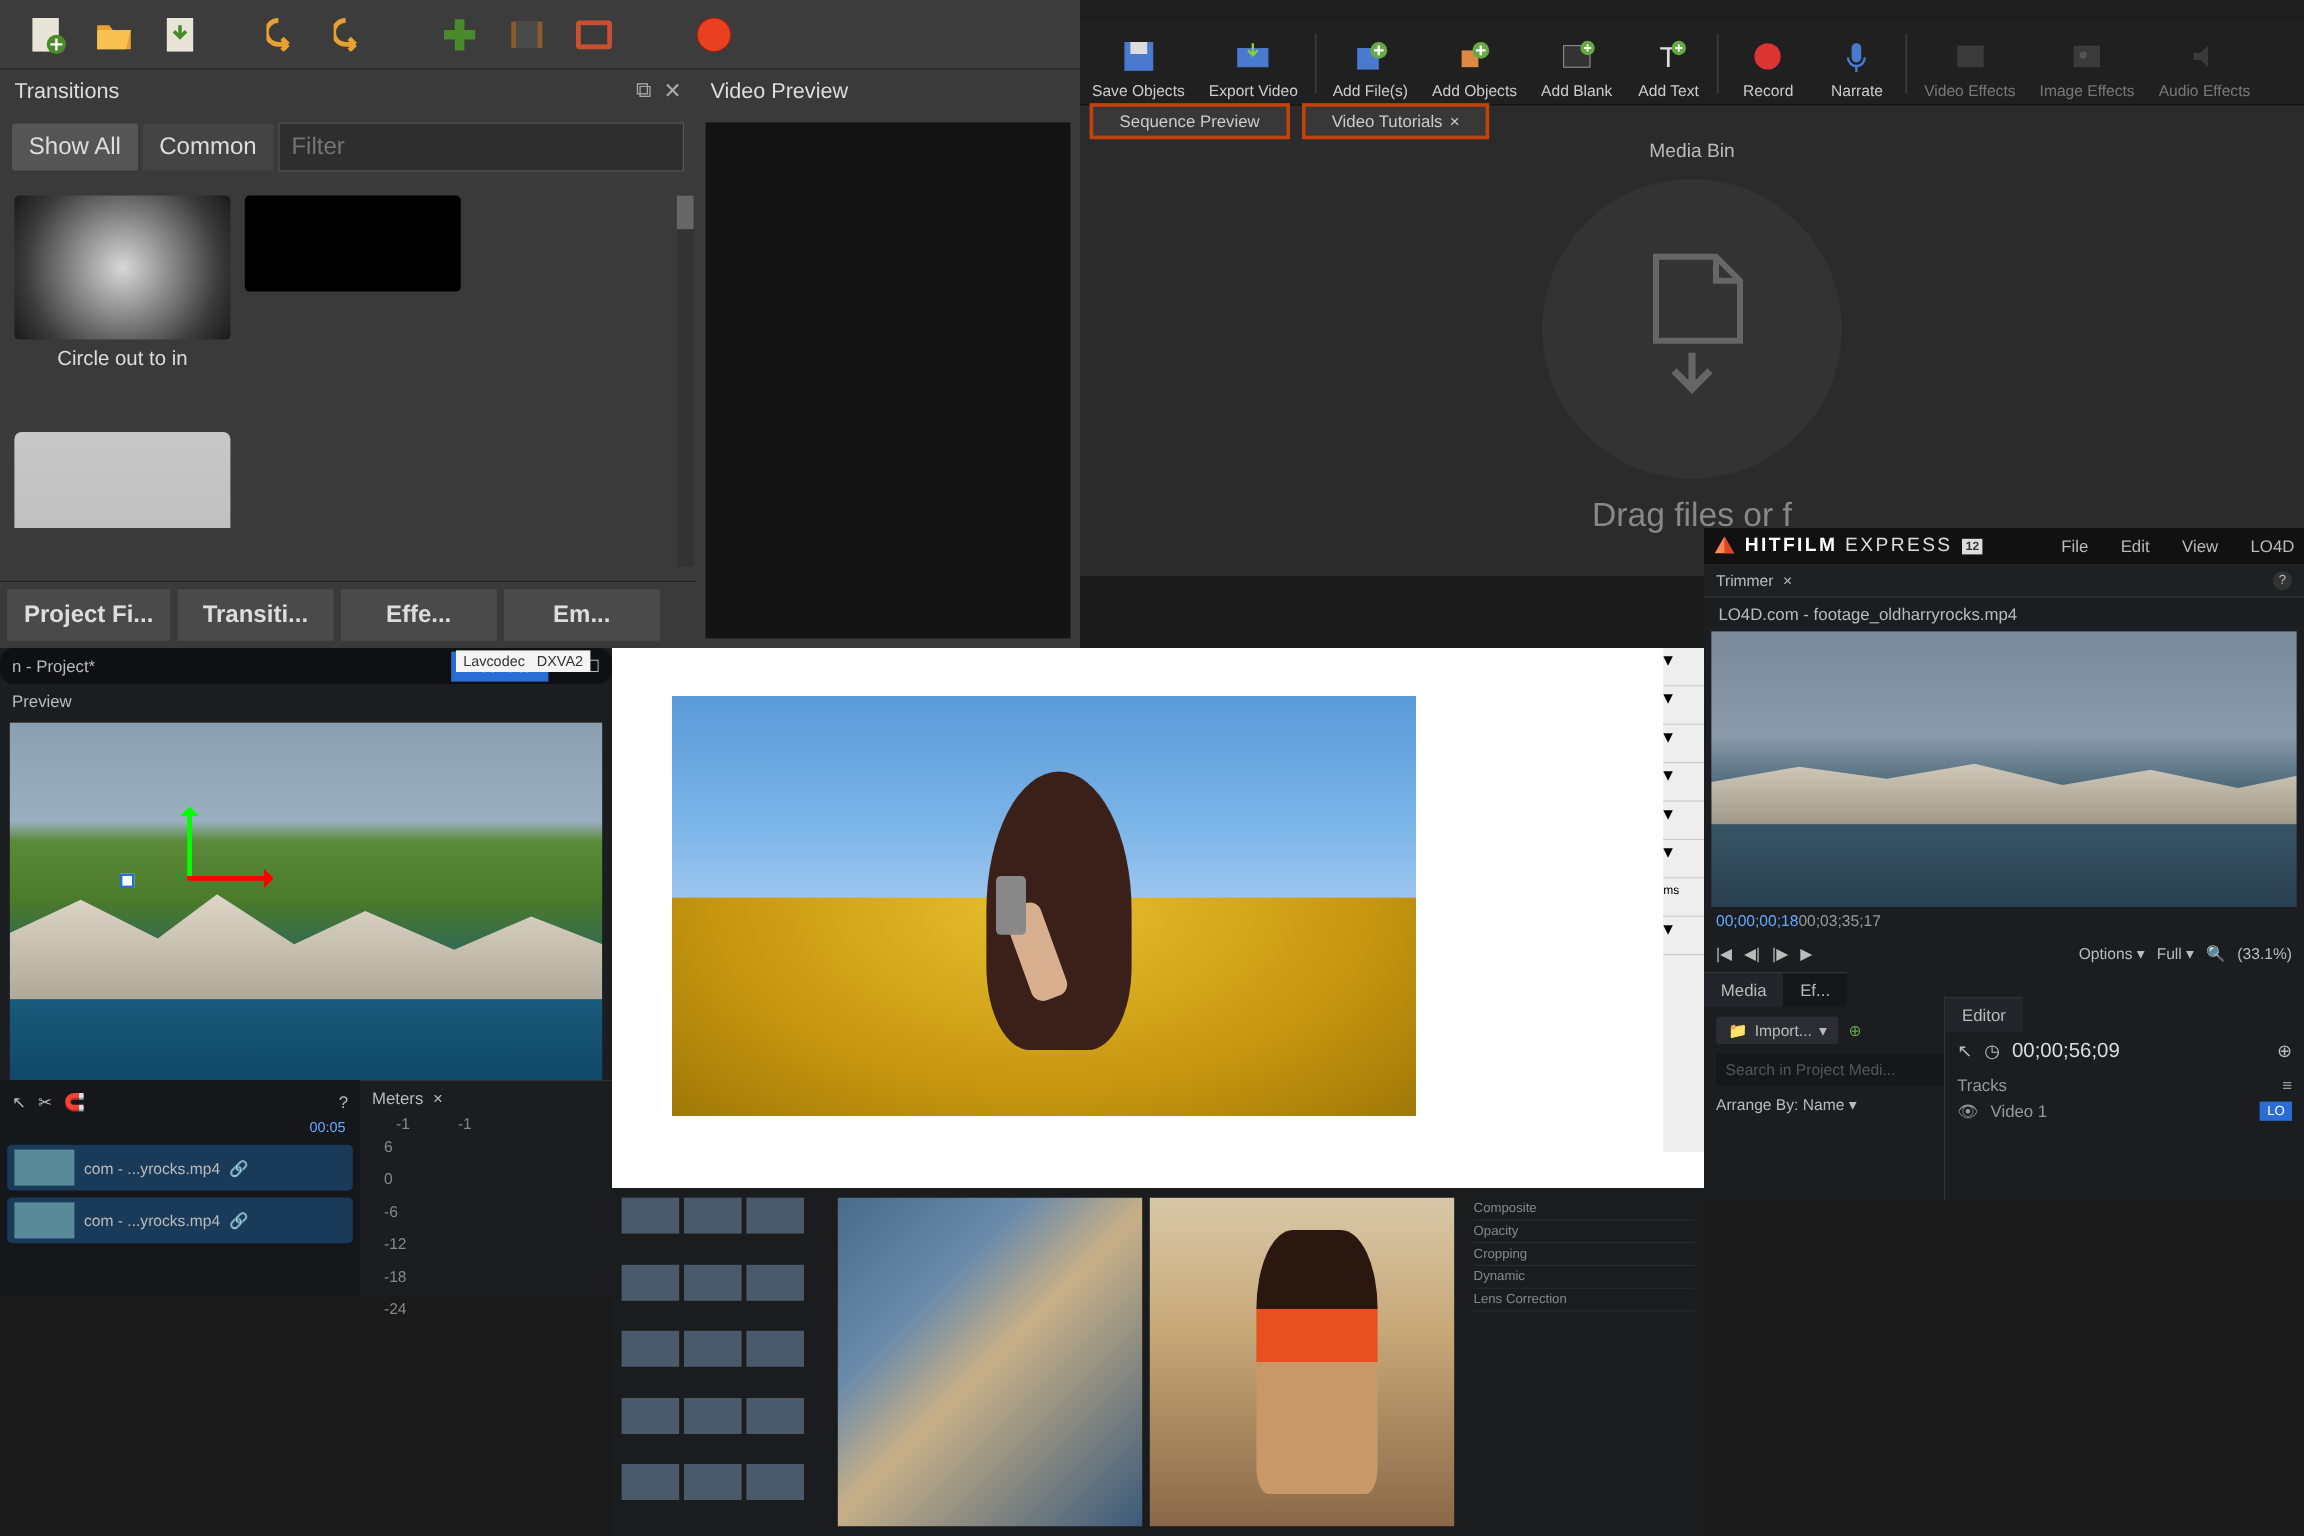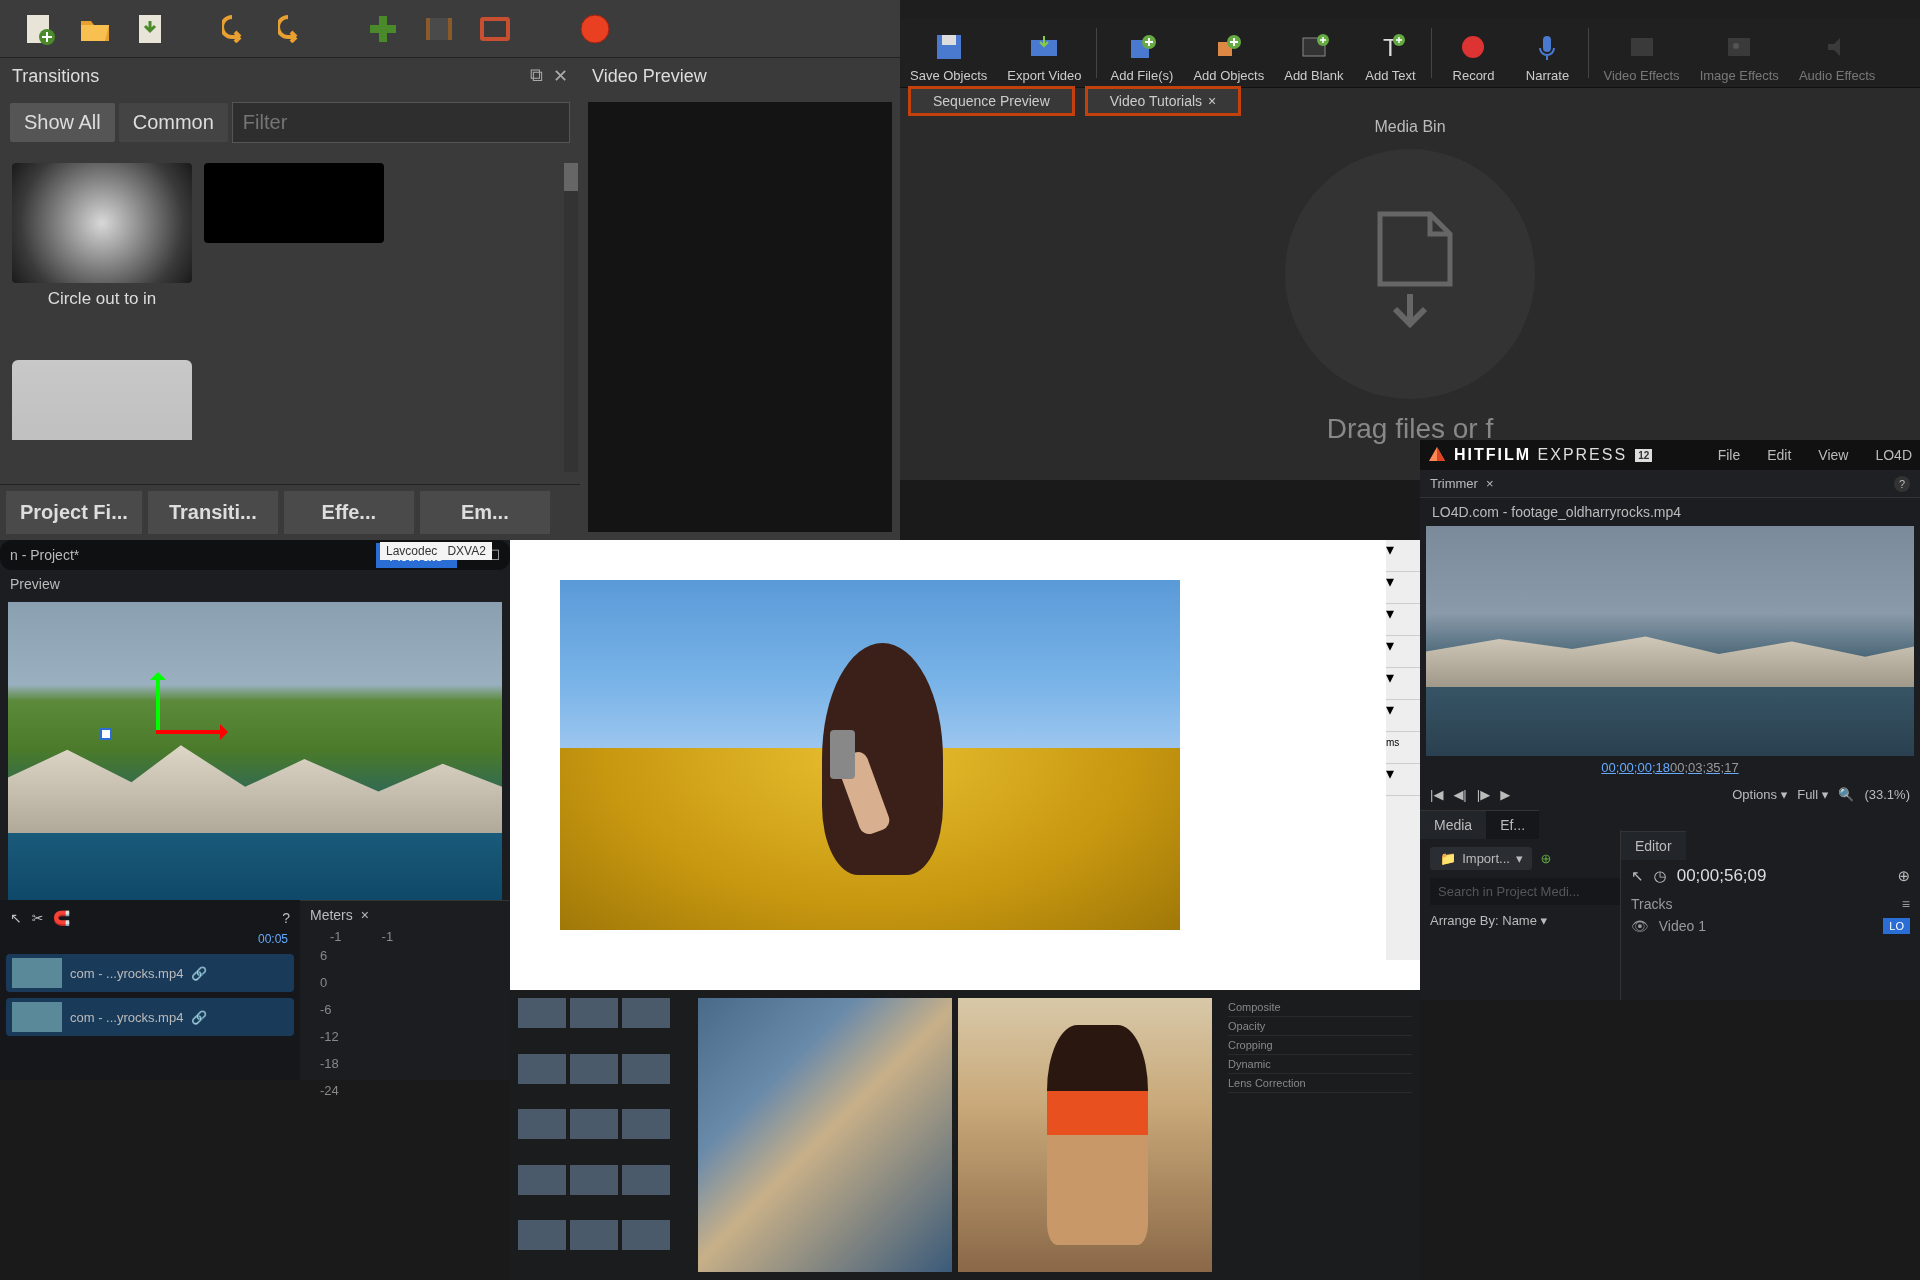--- a/index.html
+++ b/index.html
@@ -51,21 +51,21 @@
 .hf-title { height:30px; display:flex; align-items:center; padding:0 8px; gap:8px; background:#111;}
 .hf-logo { color:#ddd; font-size:16px; font-weight:300; letter-spacing:2px;}
 .hf-logo b{font-weight:700;color:#fff;}
 .hf-menu { display:flex; gap:27px; margin-left:auto; font-size:14px;}
 .hf-trim-hdr { height:28px; display:flex; align-items:center; padding:0 10px; background:#1e2024; gap:8px; border-bottom:1px solid #333;}
 .hf-help{margin-left:auto;width:16px;height:16px;border-radius:50%;background:#333;display:flex;align-items:center;justify-content:center;font-size:11px;}
 .hf-clipname { padding:6px 12px; font-size:14px;}
 .hf-preview { height:230px; background:#222; margin:0 6px; position:relative; overflow:hidden;}
 .hf-cliff { position:absolute; inset:0; background:linear-gradient(180deg,#7a8a9a 0%,#8a9aaa 38%,#3a5a6a 62%,#2a4050 100%);}
 .hf-cliff::after{content:"";position:absolute;left:0;right:0;top:48%;height:22%;background:linear-gradient(180deg,#d0c8b8 0%,#a09888 100%);clip-path:polygon(0 30%,15% 5%,30% 25%,45% 0%,60% 35%,75% 10%,90% 40%,100% 20%,100% 100%,0 100%);}
-.hf-tc { display:flex; justify-content:center; padding:4px 10px; font-size:13px; color:#6af;text-decoration:underline;}
+.hf-tc { display:flex; justify-content:flex-start; padding:4px 10px; font-size:13px; color:#6af;}
 .hf-transport { display:flex; align-items:center; gap:10px; padding:6px 10px; height:30px;}
 .hf-tabs { display:flex; height:30px; align-items:flex-end;}
 .hf-tab { padding:6px 14px; background:#15171a; border-top:1px solid #333; font-size:14px;}
 .hf-tab.active{background:#22252a;}
 .hf-media { padding:8px 10px; display:flex; flex-direction:column; gap:8px;}
 .hf-import { display:flex; align-items:center; gap:8px;}
 .hf-import-btn{background:#2a2d32;padding:4px 10px;border-radius:3px;display:flex;align-items:center;gap:6px;}
 .hf-search{background:#15171a;padding:6px 8px;color:#555;font-size:13px;}
 .hf-editor { position:absolute; top:390px; left:200px; right:0; bottom:0; background:#1b1d20; border-left:1px solid #333;}
 .hf-ed-hdr { display:flex; align-items:center; padding:6px 10px; gap:10px; font-size:15px;}

